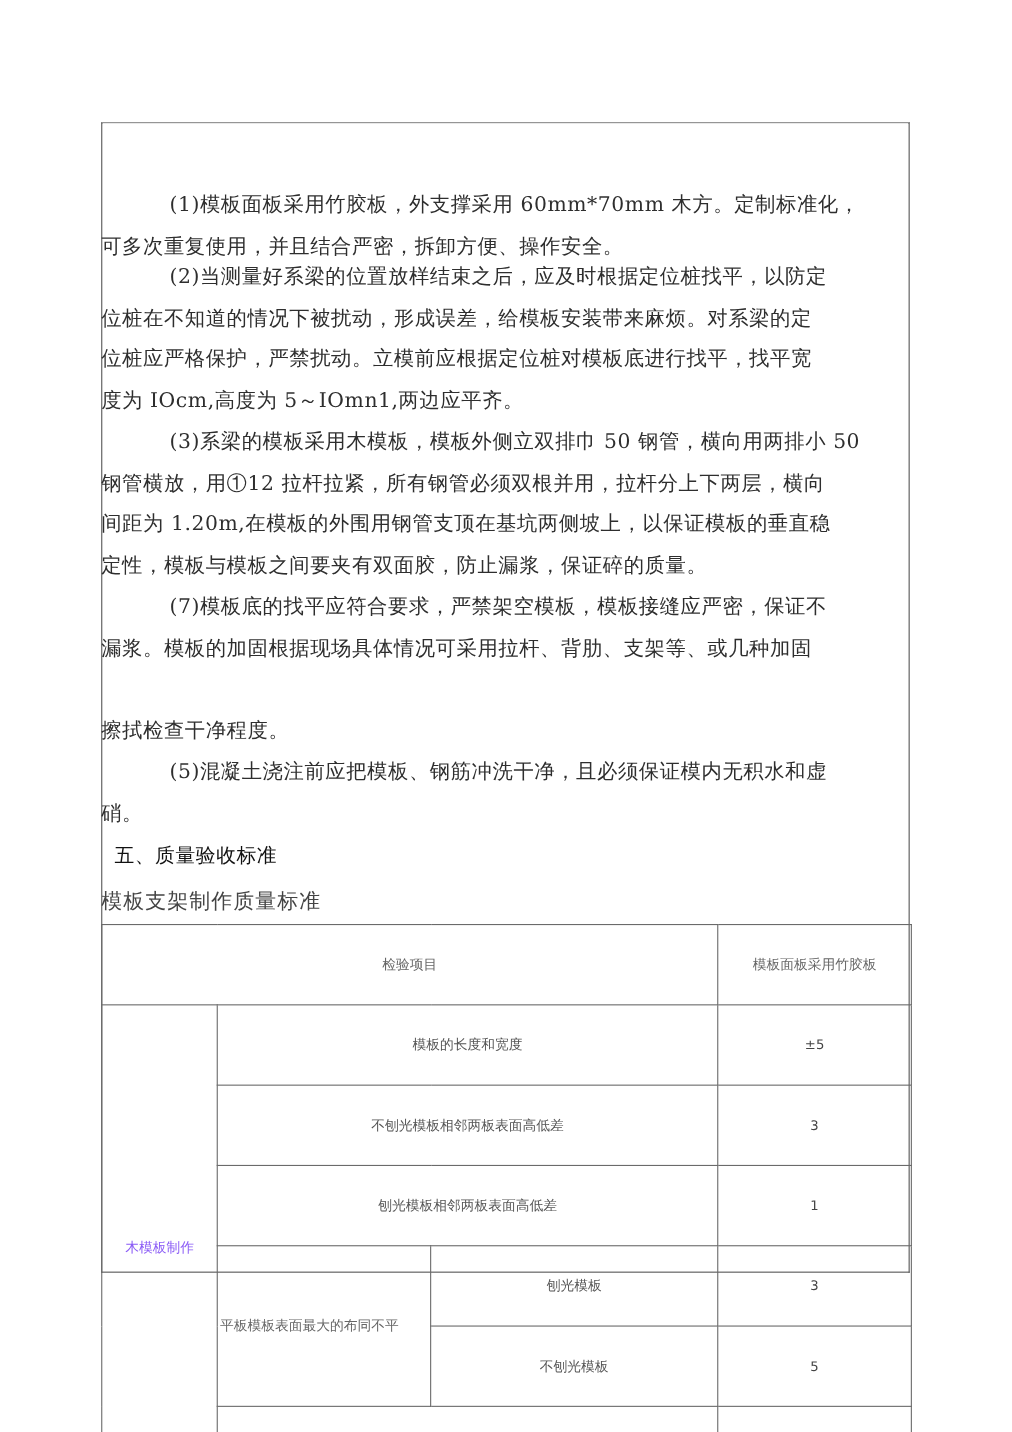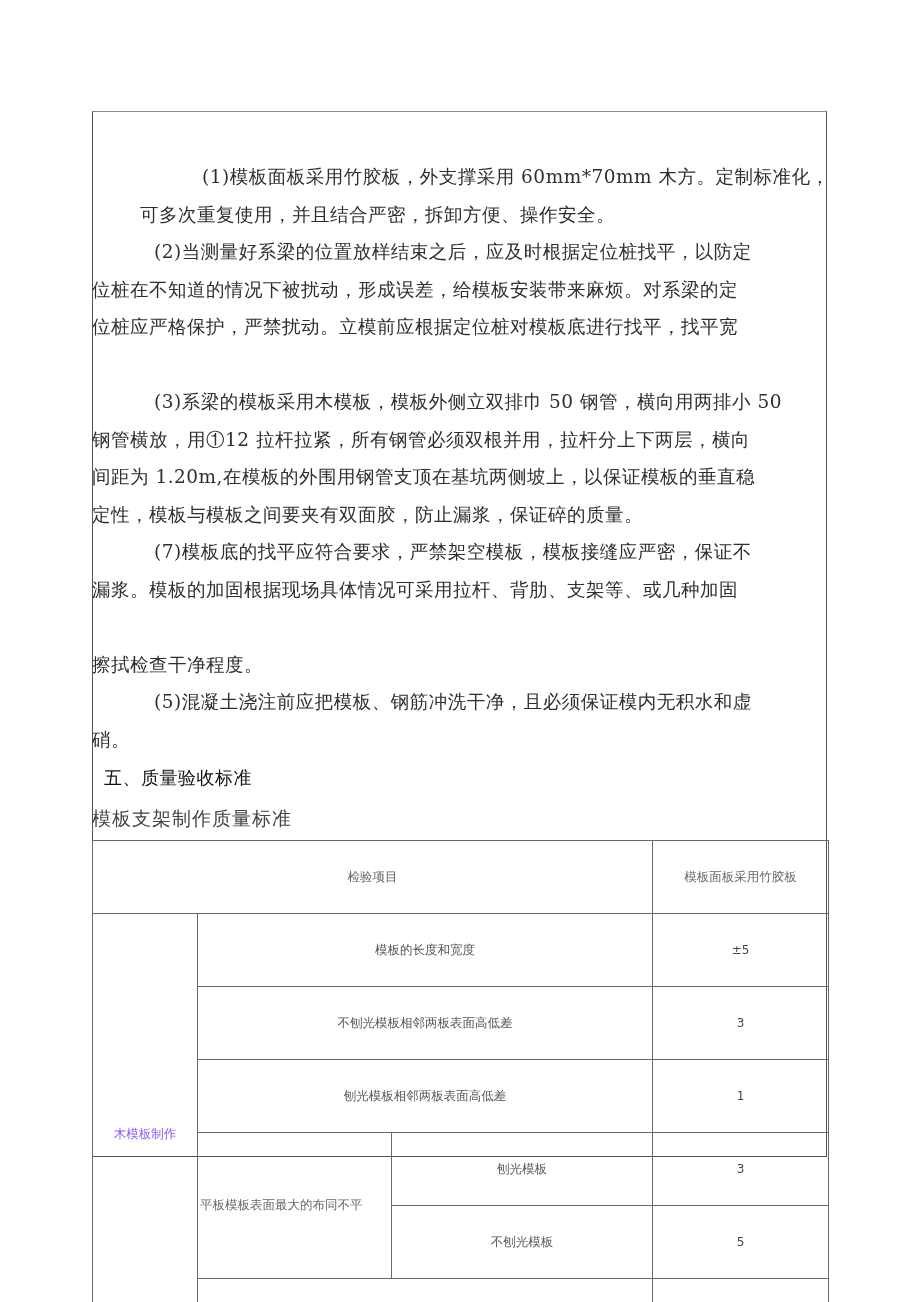--- a/index.html
+++ b/index.html
@@ -99,29 +99,30 @@
       text-align: left;
       padding-left: 2px;
       color: #666666;
     }
   </style>
 </head>
 <body>
 
 <div class="page-box"></div>
 
-<div class="para" style="top:158px;padding-left:48px;">
+<div class="para" style="top:168px;">
   <span class="indent"></span><span>(1)模板面板采用竹胶板，外支撑采用 60mm*70mm 木方。定制标准化，</span><br>
   <span>可多次重复使用，并且结合严密，拆卸方便、操作安全。</span>
 </div>
 
 <div class="para" style="top:233px;">
   <span class="indent"></span><span>(2)当测量好系梁的位置放样结束之后，应及时根据定位桩找平，以防定</span><br>
   <span>位桩在不知道的情况下被扰动，形成误差，给模板安装带来麻烦。对系梁的定</span><br>
   <span>位桩应严格保护，严禁扰动。立模前应根据定位桩对模板底进行找平，找平宽</span><br>
+  <span>度为 IOcm,高度为 5～IOmn1,两边应平齐。</span>
 </div>
 
 <div class="para" style="top:383px;">
   <span class="indent"></span><span>(3)系梁的模板采用木模板，模板外侧立双排巾 50 钢管，横向用两排小 50</span><br>
   <span>钢管横放，用①12 拉杆拉紧，所有钢管必须双根并用，拉杆分上下两层，横向</span><br>
   <span>间距为 1.20m,在模板的外围用钢管支顶在基坑两侧坡上，以保证模板的垂直稳</span><br>
   <span>定性，模板与模板之间要夹有双面胶，防止漏浆，保证碎的质量。</span>
 </div>
 
 <div class="para" style="top:533px;">

